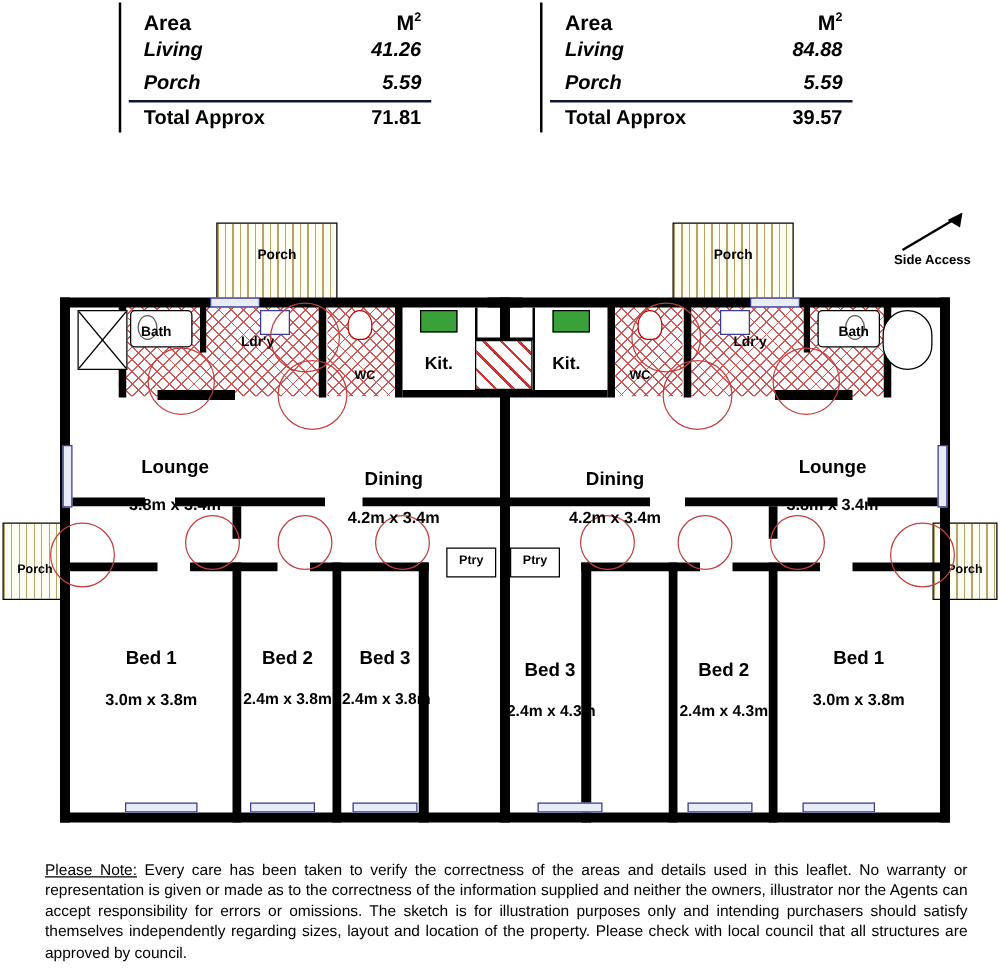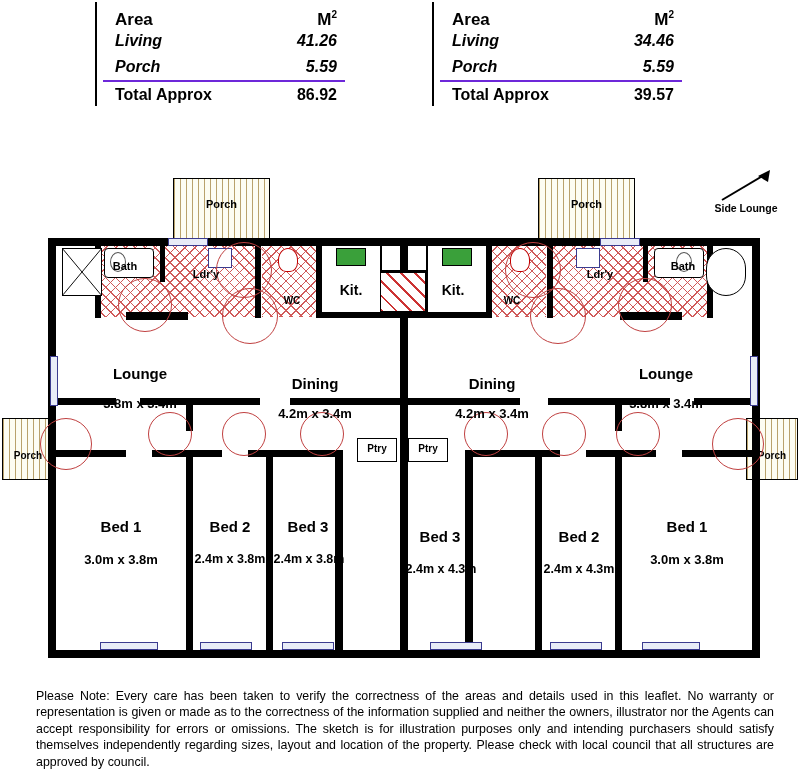--- a/index.html
+++ b/index.html
@@ -31,21 +31,21 @@
     display: flex;
     justify-content: space-between;
     align-items: baseline;
     height: 26px;
     line-height: 26px;
     padding: 0 8px 0 12px;
     gap: 40px;
   }
   .area-row.header { font-size: 17px; }
   .area-row.normal { font-size: 16px; font-style: italic; }
-  .area-row.total  { font-size: 16px; border-top: 2px solid #6d28d9; }
+  .area-row.total  { font-size: 16px; border-top: 2px solid #0f172a; }
   .area-row .val { font-size: 16px; }
   .area-row.header .val { font-size: 17px; }
   .sup { font-size: 10px; vertical-align: super; }
 
   
   #plan {
     position: absolute;
     left: 0;
     top: 160px;
     width: 800px;
@@ -117,75 +117,75 @@
   #disclaimer {
     position: absolute;
     left: 36px;
     top: 688px;
     width: 738px;
     font-size: 12.4px;
     line-height: 16.4px;
     color: #000;
     text-align: justify;
   }
-  #disclaimer .pn { font-weight: normal; margin-top: 36px; }
+  #disclaimer .pn { text-decoration: underline; font-weight: normal; margin-top: 36px; }
 </style>
 </head>
 <body>
 
 <div class="area-table left">
   <div class="tbl-inner">
     <div class="area-row header">
       <span>Area</span>
       <span class="val"><span>M</span><span class="sup">2</span></span>
     </div>
     <div class="area-row normal">
       <span>Living</span>
       <span class="val">41.26</span>
     </div>
     <div class="area-row normal">
       <span>Porch</span>
       <span class="val">5.59</span>
     </div>
     <div class="area-row total">
       <span>Total Approx</span>
-      <span class="val">86.92</span>
+      <span class="val">71.81</span>
     </div>
   </div>
 </div>
 
 <div class="area-table right">
   <div class="tbl-inner">
     <div class="area-row header">
       <span>Area</span>
       <span class="val"><span>M</span><span class="sup">2</span></span>
     </div>
     <div class="area-row normal">
       <span>Living</span>
-      <span class="val">34.46</span>
+      <span class="val">84.88</span>
     </div>
     <div class="area-row normal">
       <span>Porch</span>
       <span class="val">5.59</span>
     </div>
     <div class="area-row total">
       <span>Total Approx</span>
       <span class="val">39.57</span>
     </div>
   </div>
 </div>
 
 <div id="plan">
 
   <div class="side-access-wrap">
     <svg width="60" height="32" viewBox="0 0 60 32" style="display:block;margin:0 auto;">
       <line x1="6" y1="30" x2="50" y2="4" stroke="#000" stroke-width="2"></line>
       <polygon points="54,0 52,12 42,6" fill="#000"></polygon>
     </svg>
-    <div class="side-access-label">Side Lounge</div>
+    <div class="side-access-label">Side Access</div>
   </div>
 
   <div class="hatch-v" style="left:173px; top:18px; width:97px; height:62px;"></div>
   <div class="label sm-name" style="left:173px; top:38px; width:97px;">Porch</div>
 
   <div class="hatch-v" style="left:538px; top:18px; width:97px; height:62px;"></div>
   <div class="label sm-name" style="left:538px; top:38px; width:97px;">Porch</div>
 
   <div class="hatch-v" style="left:2px; top:258px; width:52px; height:62px;"></div>
   <div class="label xs-name" style="left:2px; top:290px; width:52px;">Porch</div>

